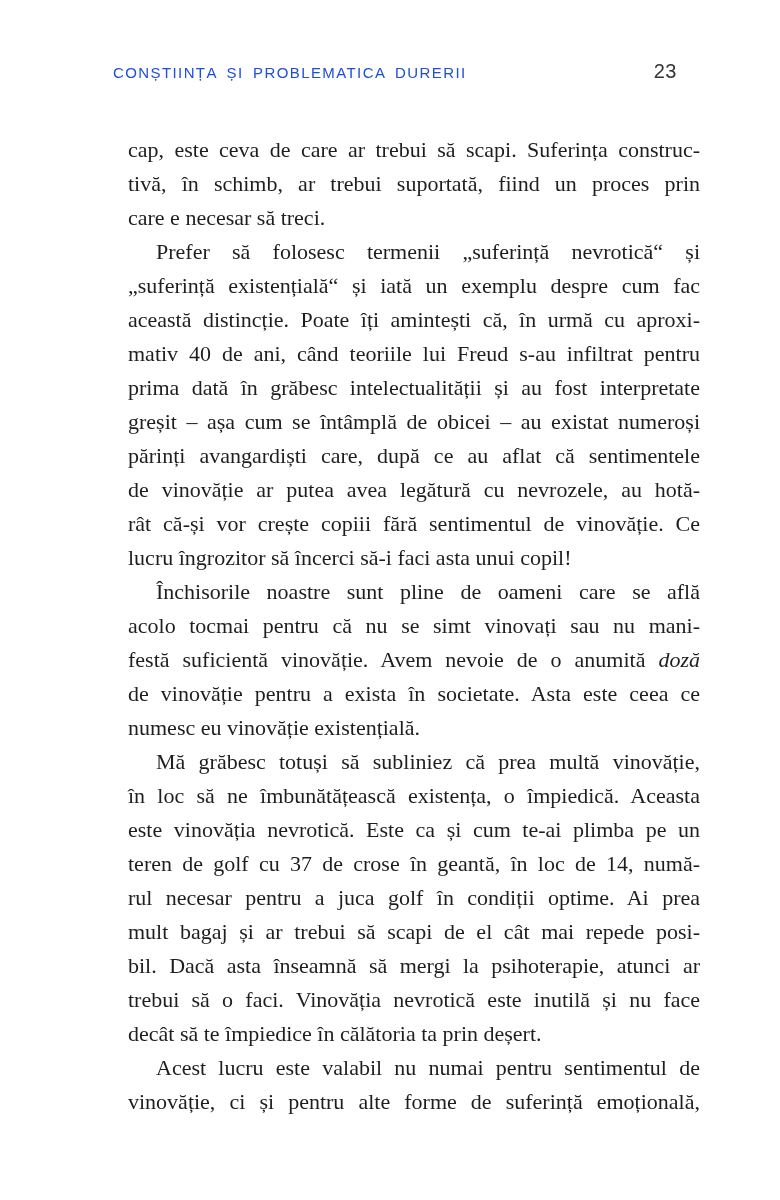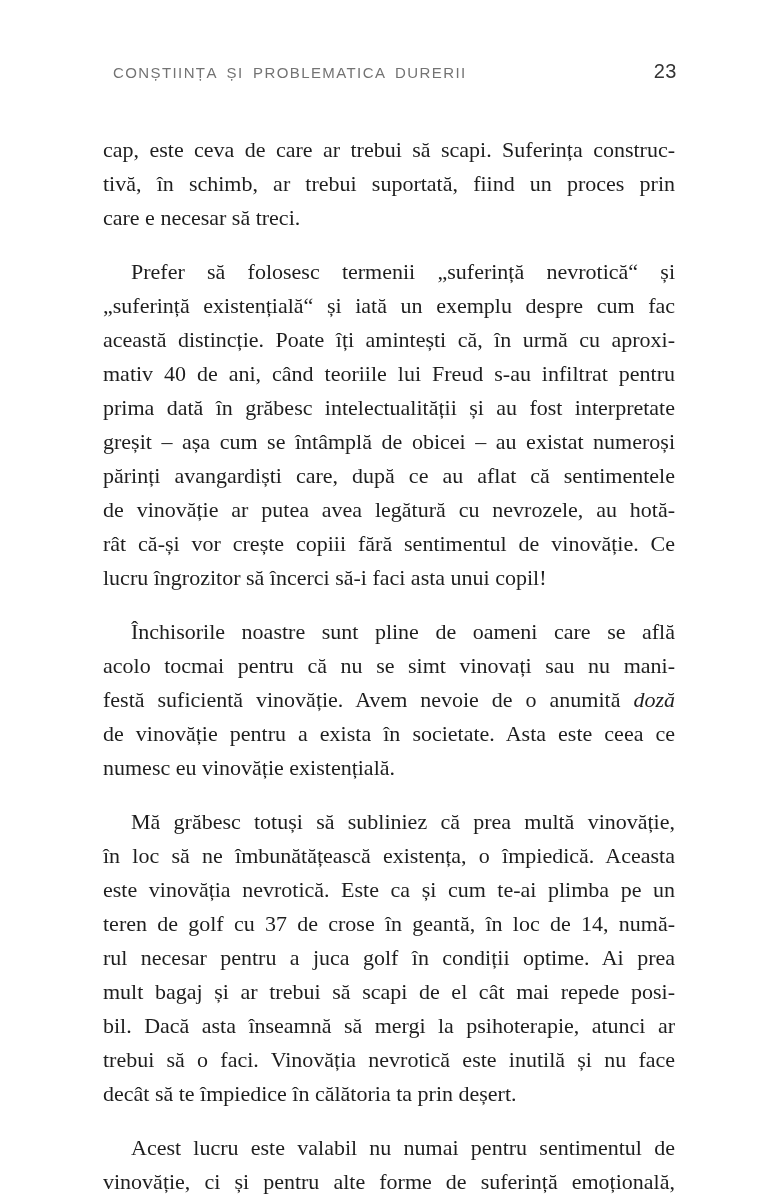--- a/index.html
+++ b/index.html
@@ -23,50 +23,49 @@
     justify-content: space-between;
     align-items: baseline;
     font-family: "Liberation Sans", sans-serif;
     color: #343434;
   }
   .head-title {
     font-size: 15px;
     font-weight: 400;
     letter-spacing: 1.4px;
     word-spacing: 4px;
-    color: #737373;
+    color: #1d4ed8;
   }
   .page-number {
     font-size: 20px;
     letter-spacing: 0.5px;
     color: #343434;
     padding-right: 8px;
   }
   .text-block {
     position: absolute;
-    left: 103px;
+    left: 128px;
     top: 133px;
     width: 572px;
     font-family: "Liberation Serif", serif;
     font-size: 22px;
     line-height: 34px;
     color: #1e1e1e;
   }
   .par { margin: 0; }
   .line {
     text-align: justify;
     text-align-last: justify;
     text-justify: inter-word;
   }
   .line.flush-last {
     text-align-last: left;
   }
   .par.indent .line.first {
     padding-left: 28px;
-    margin-top: 20px;
   }
   .line i { font-style: italic; }
 </style>
 </head>
 <body>
 
 <div class="page">
   <header class="running-head">
     <span class="head-title">CONȘTIINȚA ȘI PROBLEMATICA DURERII</span>
     <span class="page-number">23</span>

